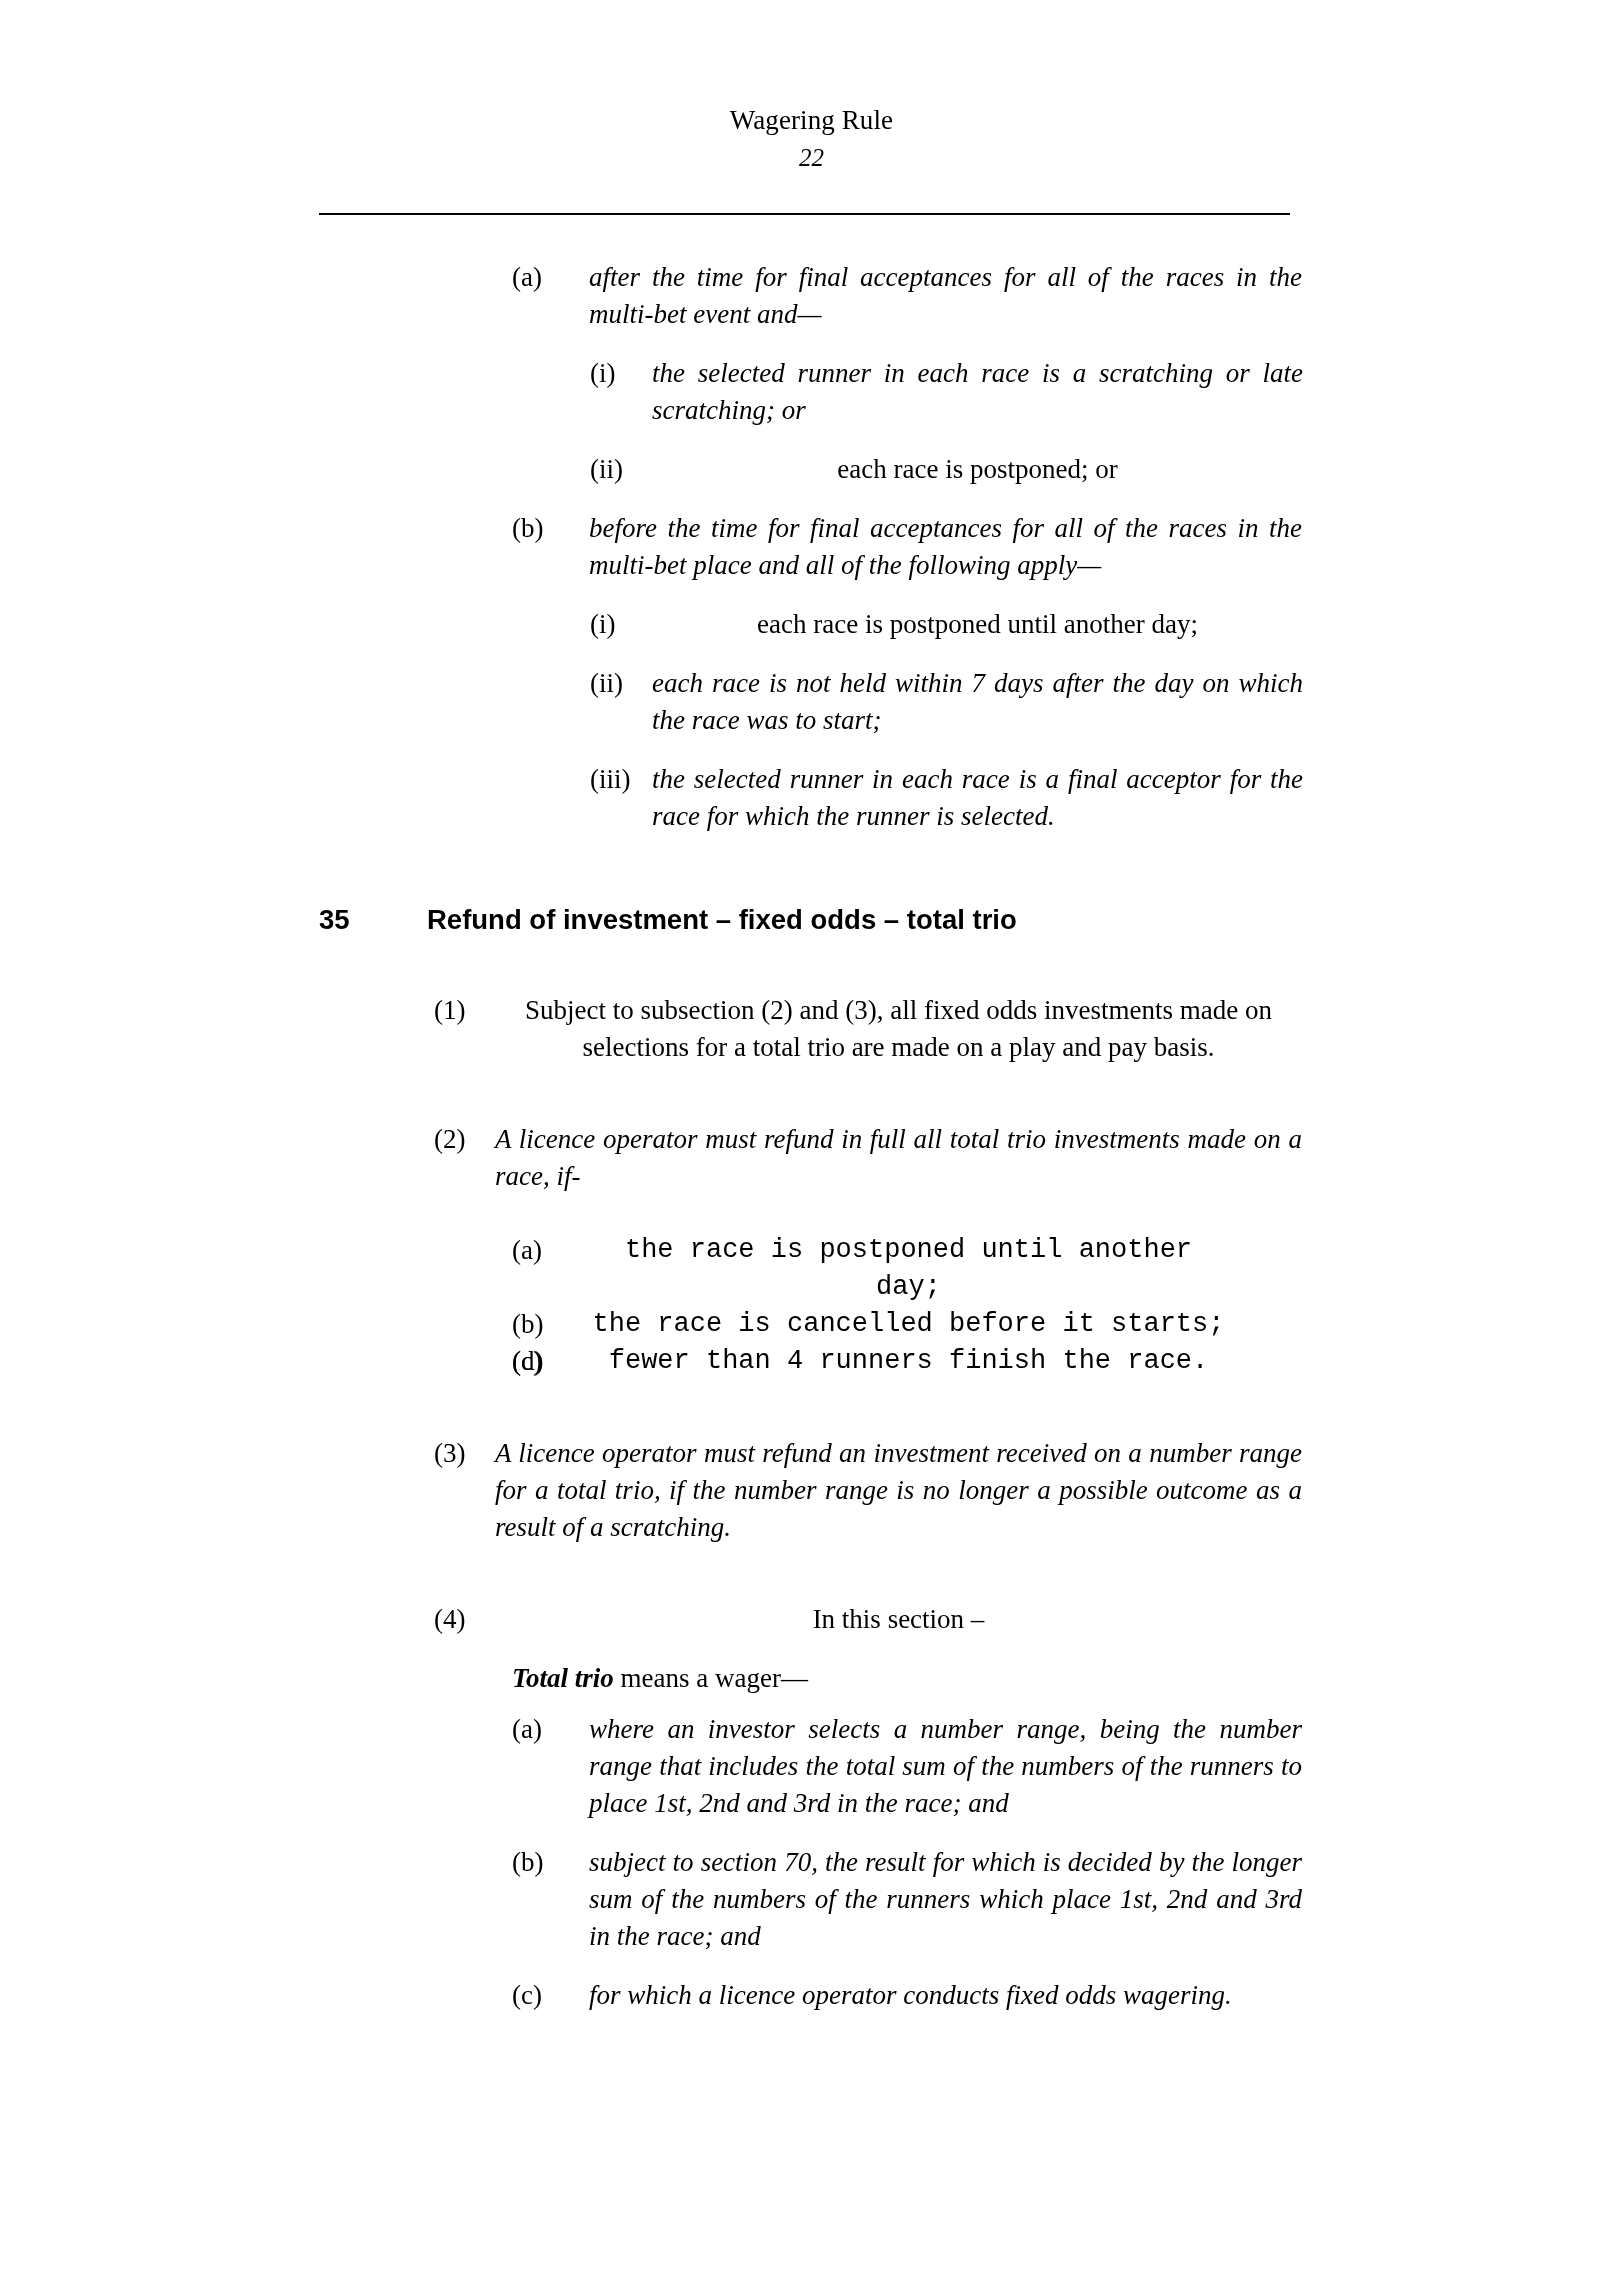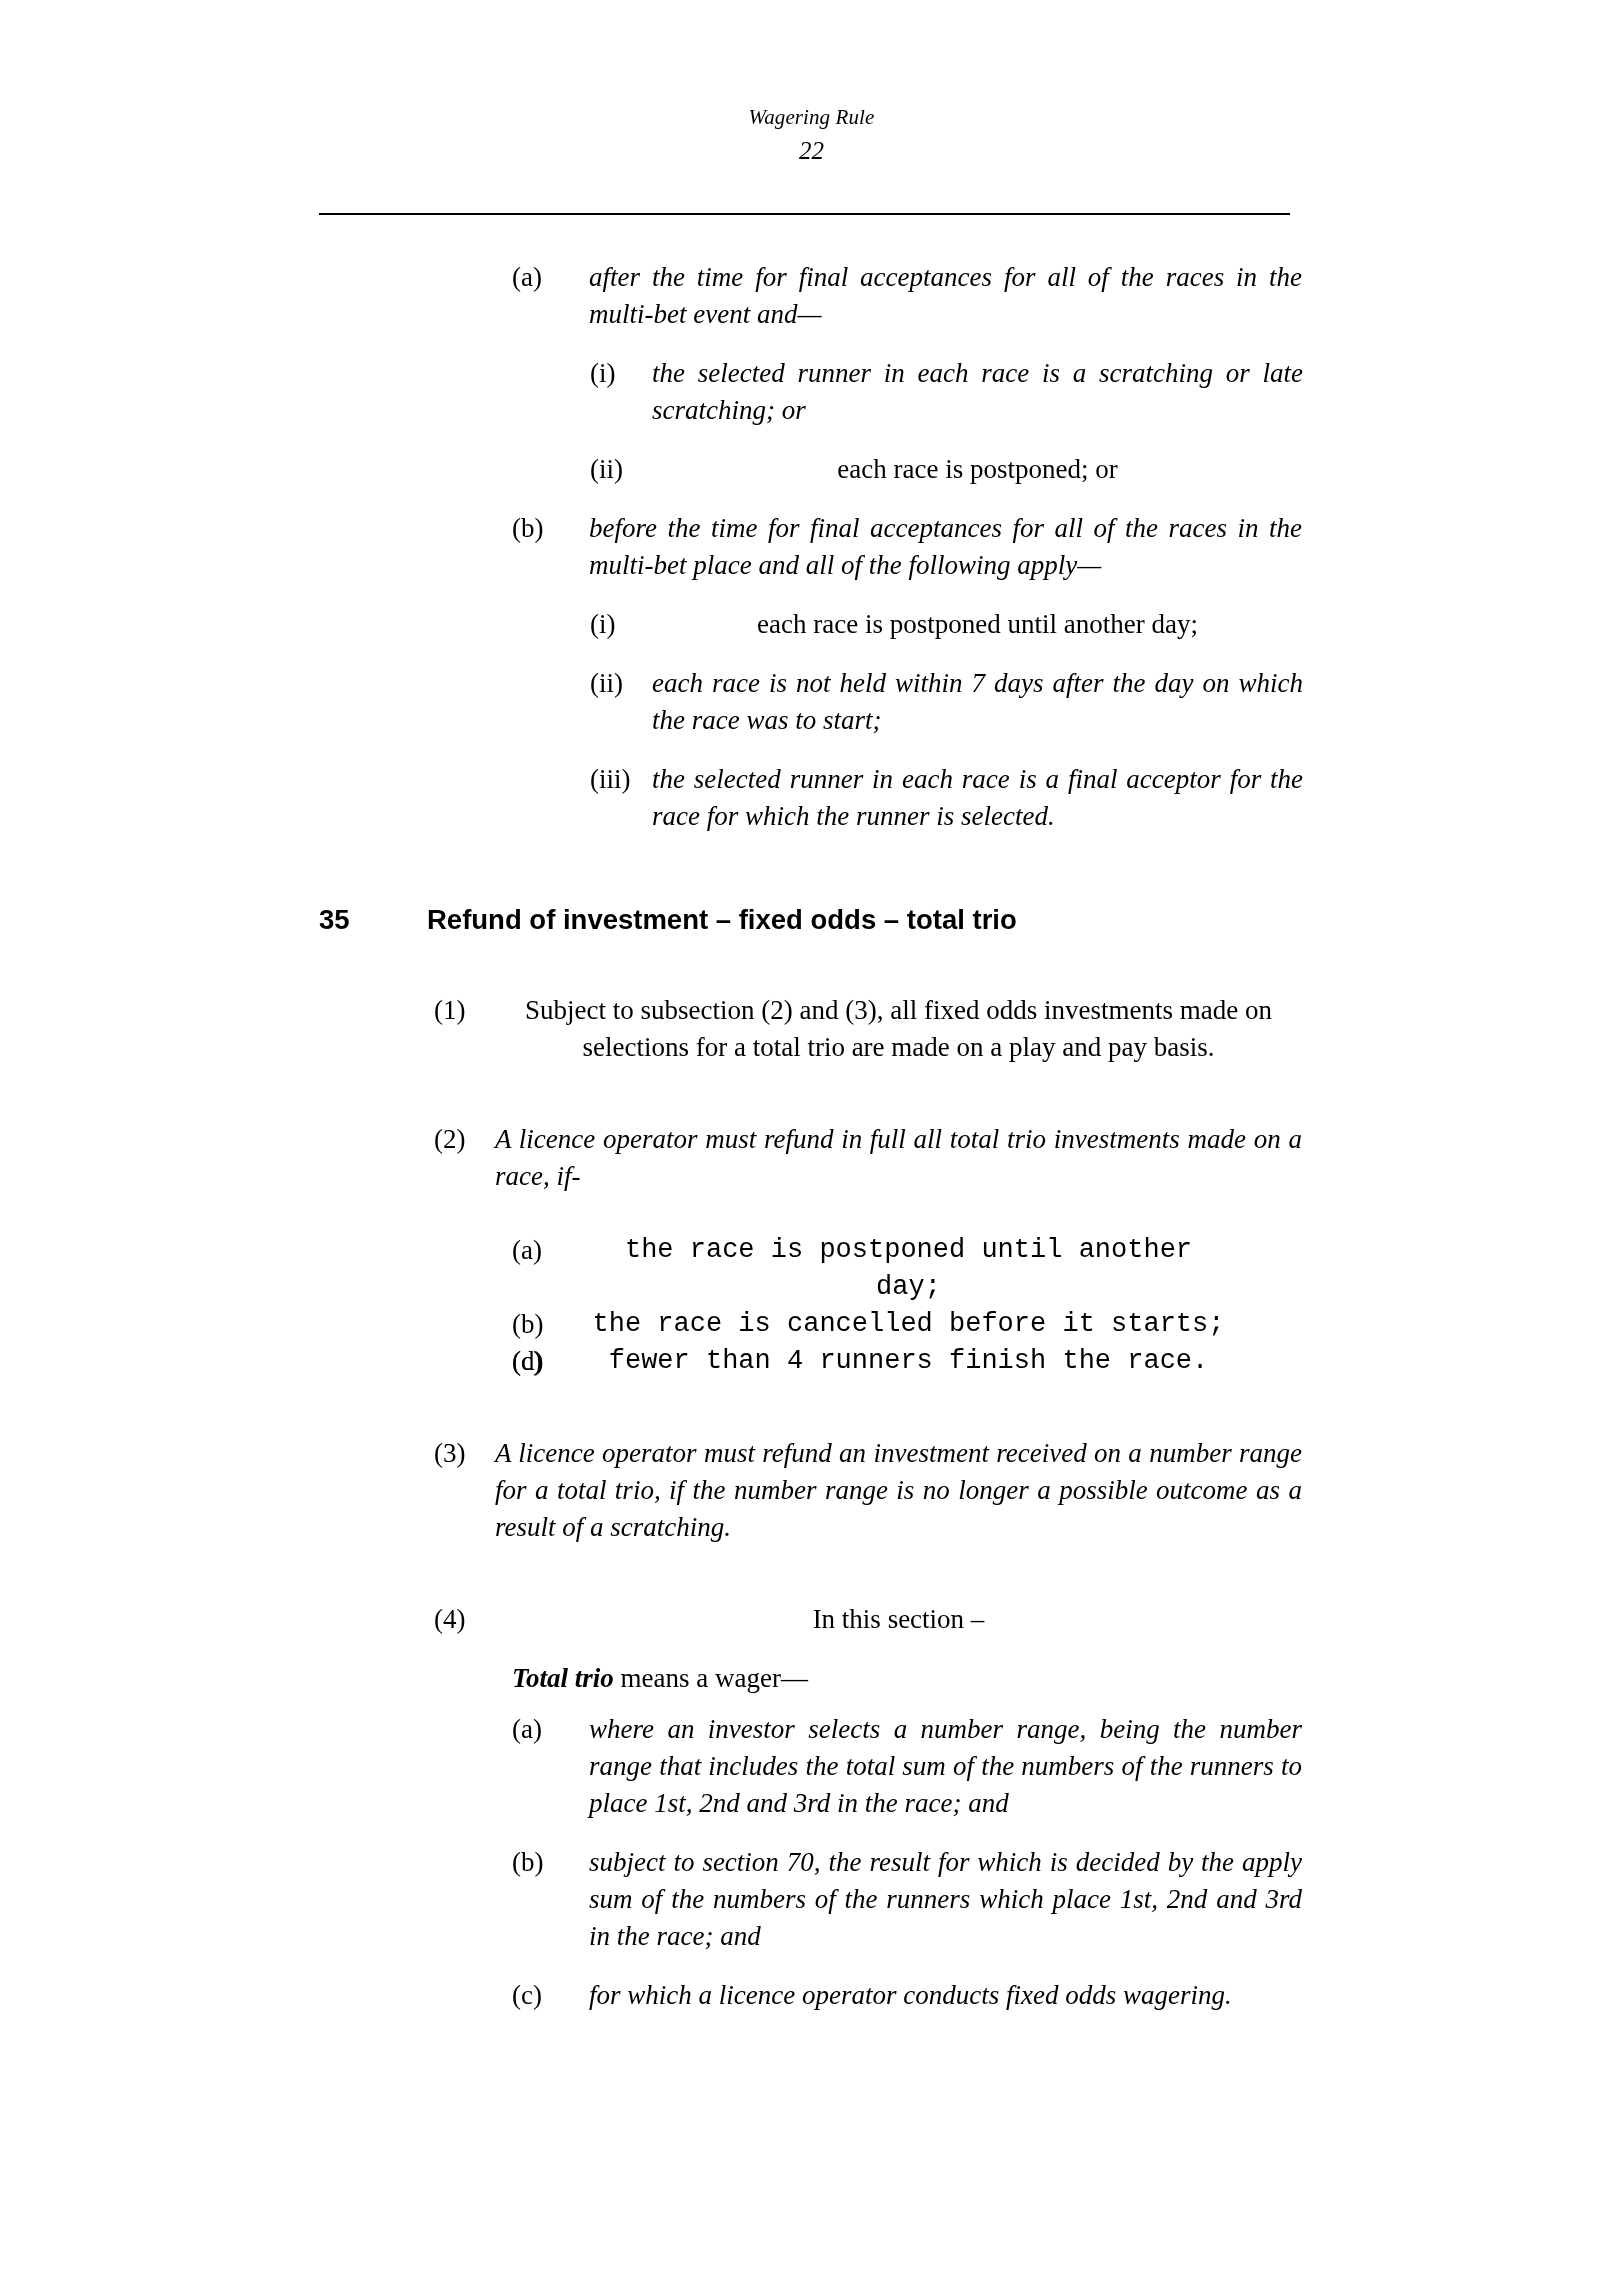--- a/index.html
+++ b/index.html
@@ -21,22 +21,21 @@
 
   
   .header {
     position: absolute;
     left: 0;
     top: 105px;
     width: 1623px;
     text-align: center;
   }
   .header-title {
-    font-style: italic;
-    font-size: 21px;
+    font-size: 27px;
     line-height: 1.18;
     letter-spacing: 0.1px;
   }
   .header-pageno {
     font-style: italic;
     font-size: 25px;
     line-height: 1.18;
     margin-top: 6.5px;
   }
   .header-rule {
@@ -265,21 +264,21 @@
 
     <div class="blk row lvl-alpha w-alpha just">
       <span class="mk">(a)</span>
       <span class="tx">where an investor selects a number range, being the number range that includes the total sum of the numbers of the runners to place 1st, 2nd  and 3rd in the race; and</span>
     </div>
 
     <div class="gap-md"></div>
 
     <div class="blk row lvl-alpha w-alpha just">
       <span class="mk">(b)</span>
-      <span class="tx">subject to section 70, the result for which is decided by the apply sum of the numbers of the runners which place 1st, 2nd and 3rd in the race;  and</span>
+      <span class="tx">subject to section 70, the result for which is decided by the longer sum of the numbers of the runners which place 1st, 2nd and 3rd in the race;  and</span>
     </div>
 
     <div class="gap-md"></div>
 
     <div class="blk row lvl-alpha w-alpha just">
       <span class="mk">(c)</span>
       <span class="tx">for which a licence operator conducts fixed odds wagering.</span>
     </div>
 
   </div>

